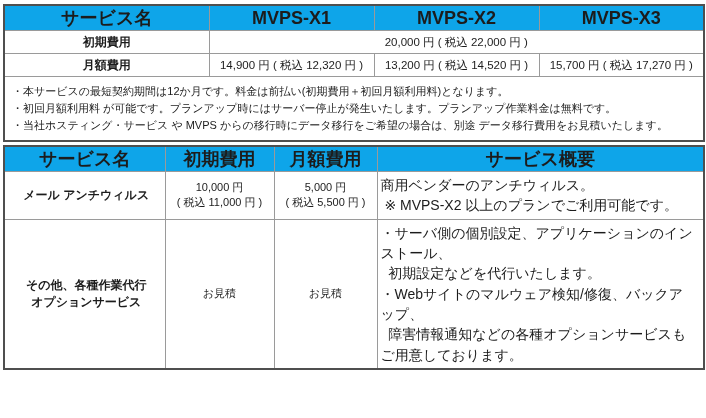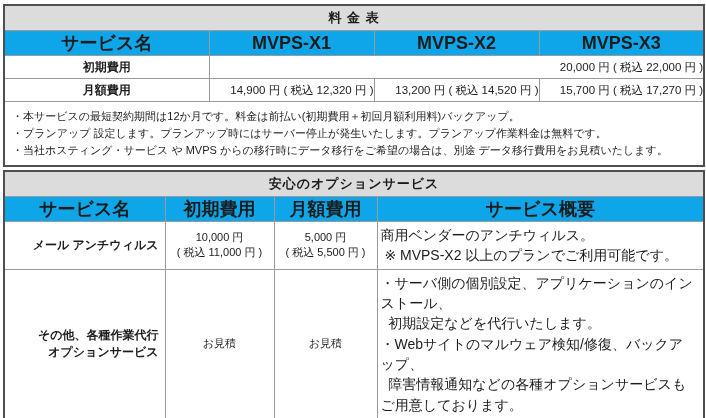--- a/index.html
+++ b/index.html
@@ -44,37 +44,37 @@
     font-size: 18px;
     height: 23px;
     margin-left: 36px;
   }
   .label-cell {
     font-weight: bold;
     text-align: center;
     font-size: 12px;
   }
   .price-cell {
-    text-align: right;
+    text-align: center;
     font-size: 11.5px;
   }
   .row-25 { height: 23px; }
   .notes-cell {
     font-size: 11px;
     padding: 6px 6px 6px 7px;
     line-height: 1.55;
   }
   .tbl2 { margin-top: 3px; }
   .name-cell {
     font-weight: bold;
     font-size: 12px;
     padding: 2px 6px 2px 9px;
     white-space: pre-wrap;
     line-height: 1.4;
-    text-align: right;
+    text-align: center;
   }
   .opt-price {
     text-align: center;
     font-size: 11px;
     white-space: pre-wrap;
     line-height: 1.45;
     margin-left: 24px;
   }
   .desc-cell {
     font-size: 14px;
@@ -95,59 +95,53 @@
 
   <table class="tbl1">
     <colgroup>
       <col style="width:205px">
       <col style="width:165px">
       <col style="width:165px">
       <col style="width:165px">
     </colgroup>
     <tbody>
       <tr>
-        <td class="title-cell" colspan="4">料 金 表</td>
-      </tr>
-      <tr>
         <th class="col-hdr">サービス名</th>
         <th class="col-hdr">MVPS-X1</th>
         <th class="col-hdr">MVPS-X2</th>
         <th class="col-hdr">MVPS-X3</th>
       </tr>
       <tr class="row-25">
         <td class="label-cell">初期費用</td>
         <td class="price-cell" colspan="3">20,000 円 ( 税込 22,000 円 )</td>
       </tr>
       <tr class="row-25">
         <td class="label-cell">月額費用</td>
         <td class="price-cell">14,900 円 ( 税込 12,320 円 )</td>
         <td class="price-cell">13,200 円 ( 税込 14,520 円 )</td>
         <td class="price-cell">15,700 円 ( 税込 17,270 円 )</td>
       </tr>
       <tr>
         <td class="notes-cell" colspan="4">
-          <div>・本サービスの最短契約期間は12か月です。料金は前払い(初期費用＋初回月額利用料)バックアップ。</div>
-          <div>・プランアップ 設定します。プランアップ時にはサーバー停止が発生いたします。プランアップ作業料金は無料です。</div>
+          <div>・本サービスの最短契約期間は12か月です。料金は前払い(初期費用＋初回月額利用料)となります。</div>
+          <div>・初回月額利用料 が可能です。プランアップ時にはサーバー停止が発生いたします。プランアップ作業料金は無料です。</div>
           <div>・当社ホスティング・サービス や MVPS からの移行時にデータ移行をご希望の場合は、別途 データ移行費用をお見積いたします。</div>
         </td>
       </tr>
     </tbody>
   </table>
 
   <table class="tbl2">
     <colgroup>
       <col style="width:161px">
       <col style="width:109px">
       <col style="width:103px">
       <col style="width:327px">
     </colgroup>
     <tbody>
-      <tr>
-        <td class="title-cell" colspan="4">安心のオプションサービス</td>
-      </tr>
       <tr>
         <th class="col-hdr">サービス名</th>
         <th class="col-hdr">初期費用</th>
         <th class="col-hdr">月額費用</th>
         <th class="col-hdr">サービス概要</th>
       </tr>
       <tr class="r-mail">
         <td class="name-cell">メール アンチウィルス</td>
         <td class="opt-price">10,000 円
 ( 税込 11,000 円 )</td>

